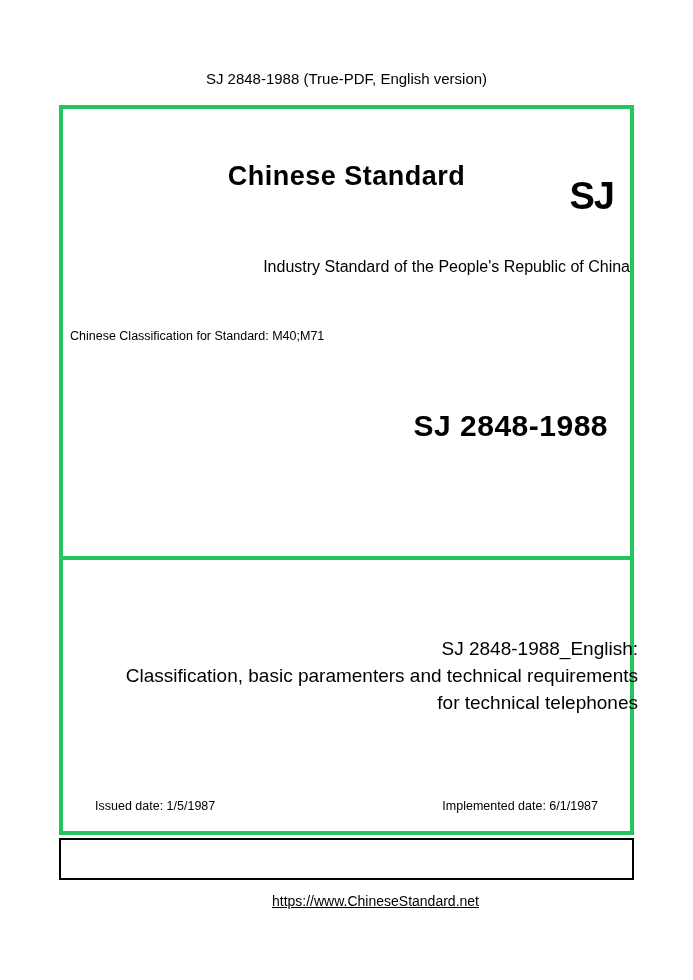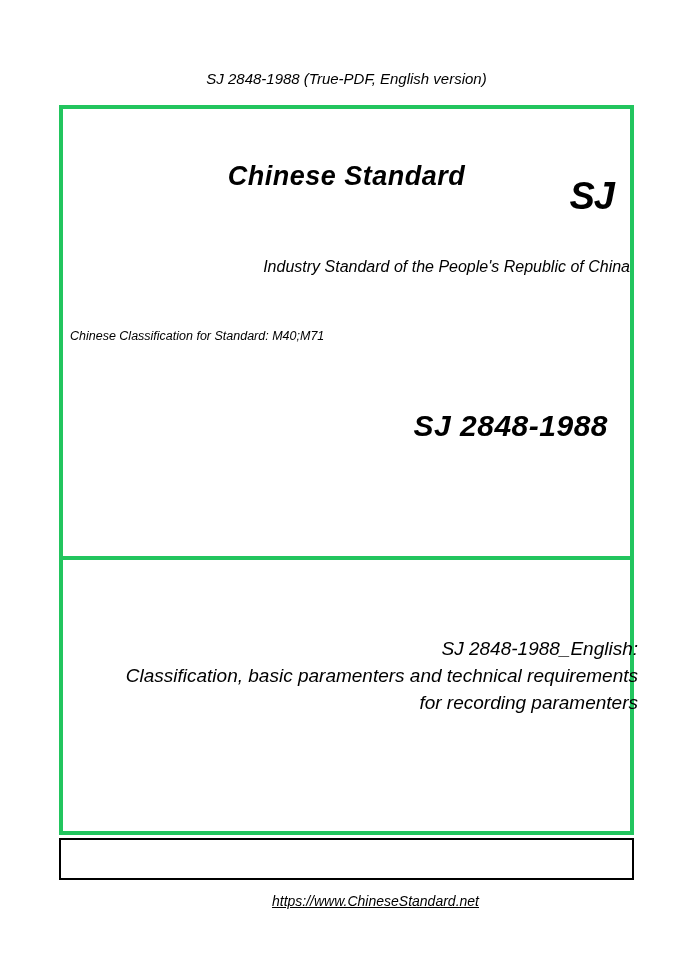--- a/index.html
+++ b/index.html
@@ -12,21 +12,20 @@
     background: #ffffff;
     font-family: "Liberation Sans", sans-serif;
     color: #000000;
     overflow: hidden;
   }
   .page {
     position: relative;
     width: 693px;
     height: 696px;
     box-sizing: border-box;
-    font-style: italic;
   }
   .header-line {
     position: absolute;
     top: 70px;
     left: 0;
     width: 693px;
     text-align: center;
     font-size: 15px;
     color: #000;
   }
@@ -148,21 +147,25 @@
       <div class="sj-logo">SJ</div>
       <div class="subtitle">Industry Standard of the People's Republic of China</div>
       <div class="classification">Chinese Classification for Standard: M40;M71</div>
       <div class="std-number">SJ 2848-1988</div>
     </div>
 
     <div class="box box-mid">
       <div class="doc-title">
         <div>SJ 2848-1988_English:</div>
         <div>Classification, basic paramenters and technical requirements</div>
-        <div>for recording paramenters</div>
+        <div>for technical telephones</div>
+      </div>
+      <div class="dates">
+        <span>Issued date: 1/5/1987</span>
+        <span>Implemented date: 6/1/1987</span>
       </div>
     </div>
 
     <div class="box-bottom"></div>
   </div>
 
   <a class="footer-link" href="#">https://www.ChineseStandard.net</a>
 
 </div>
 

